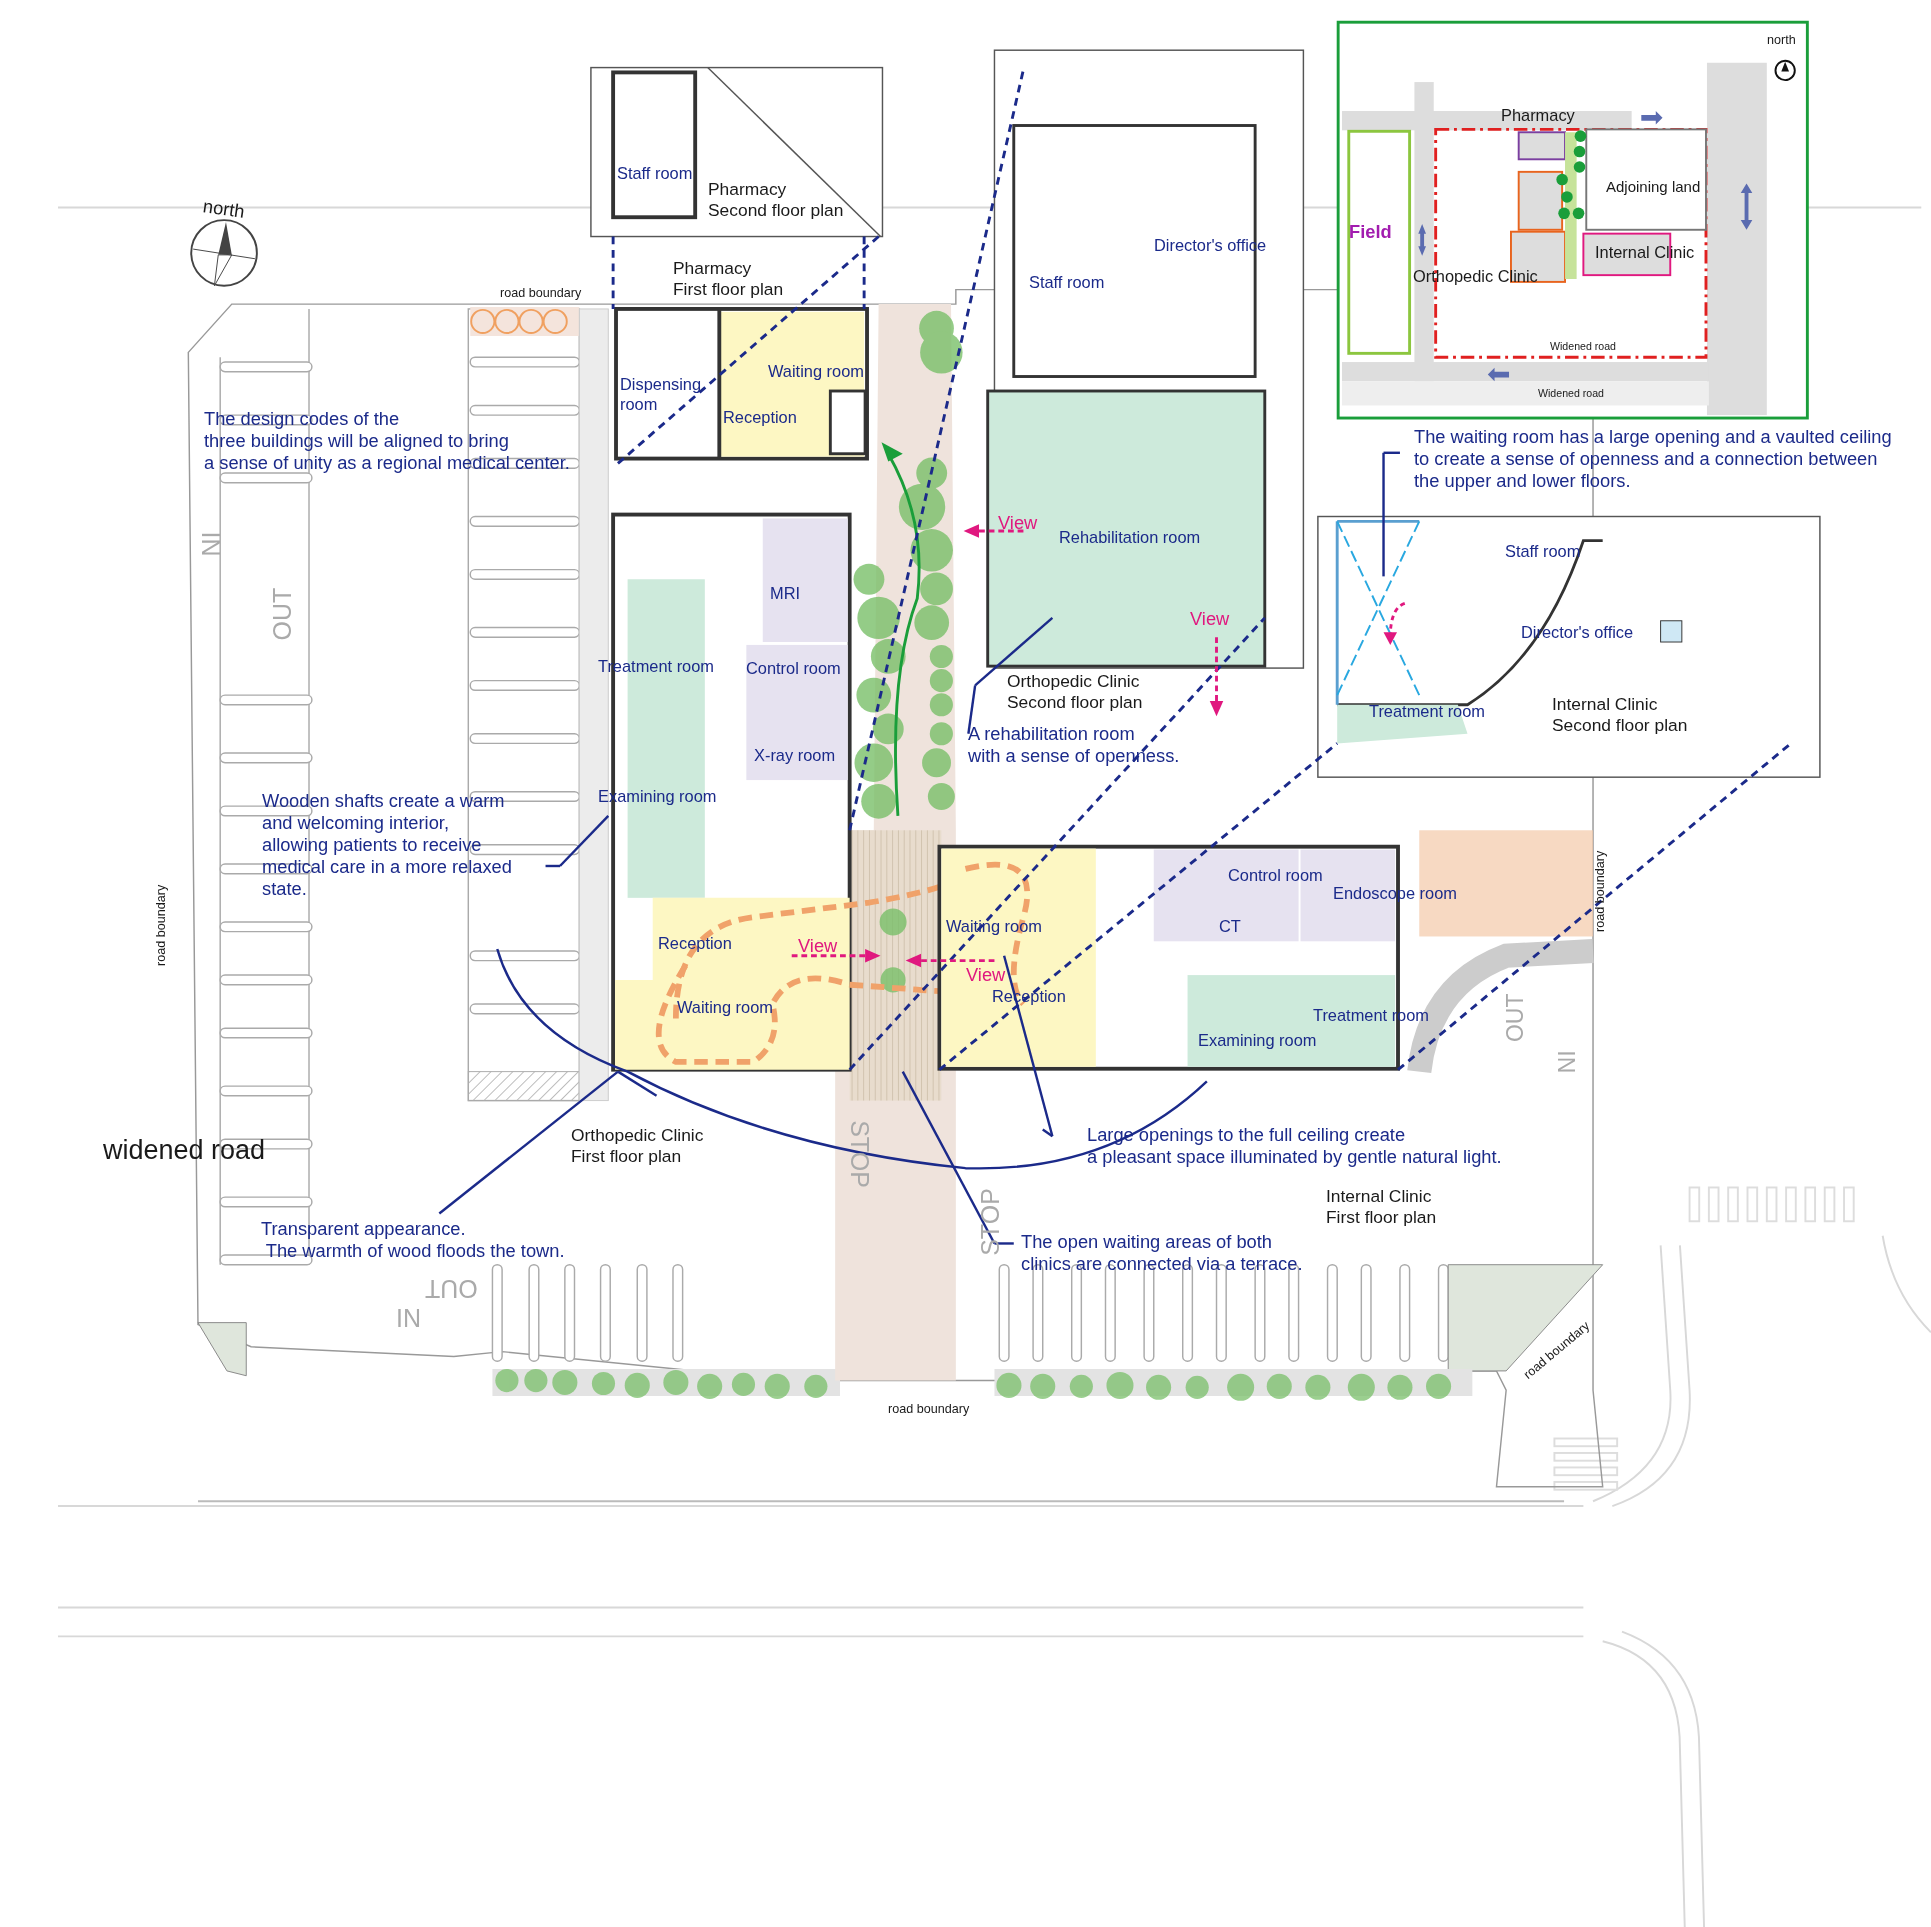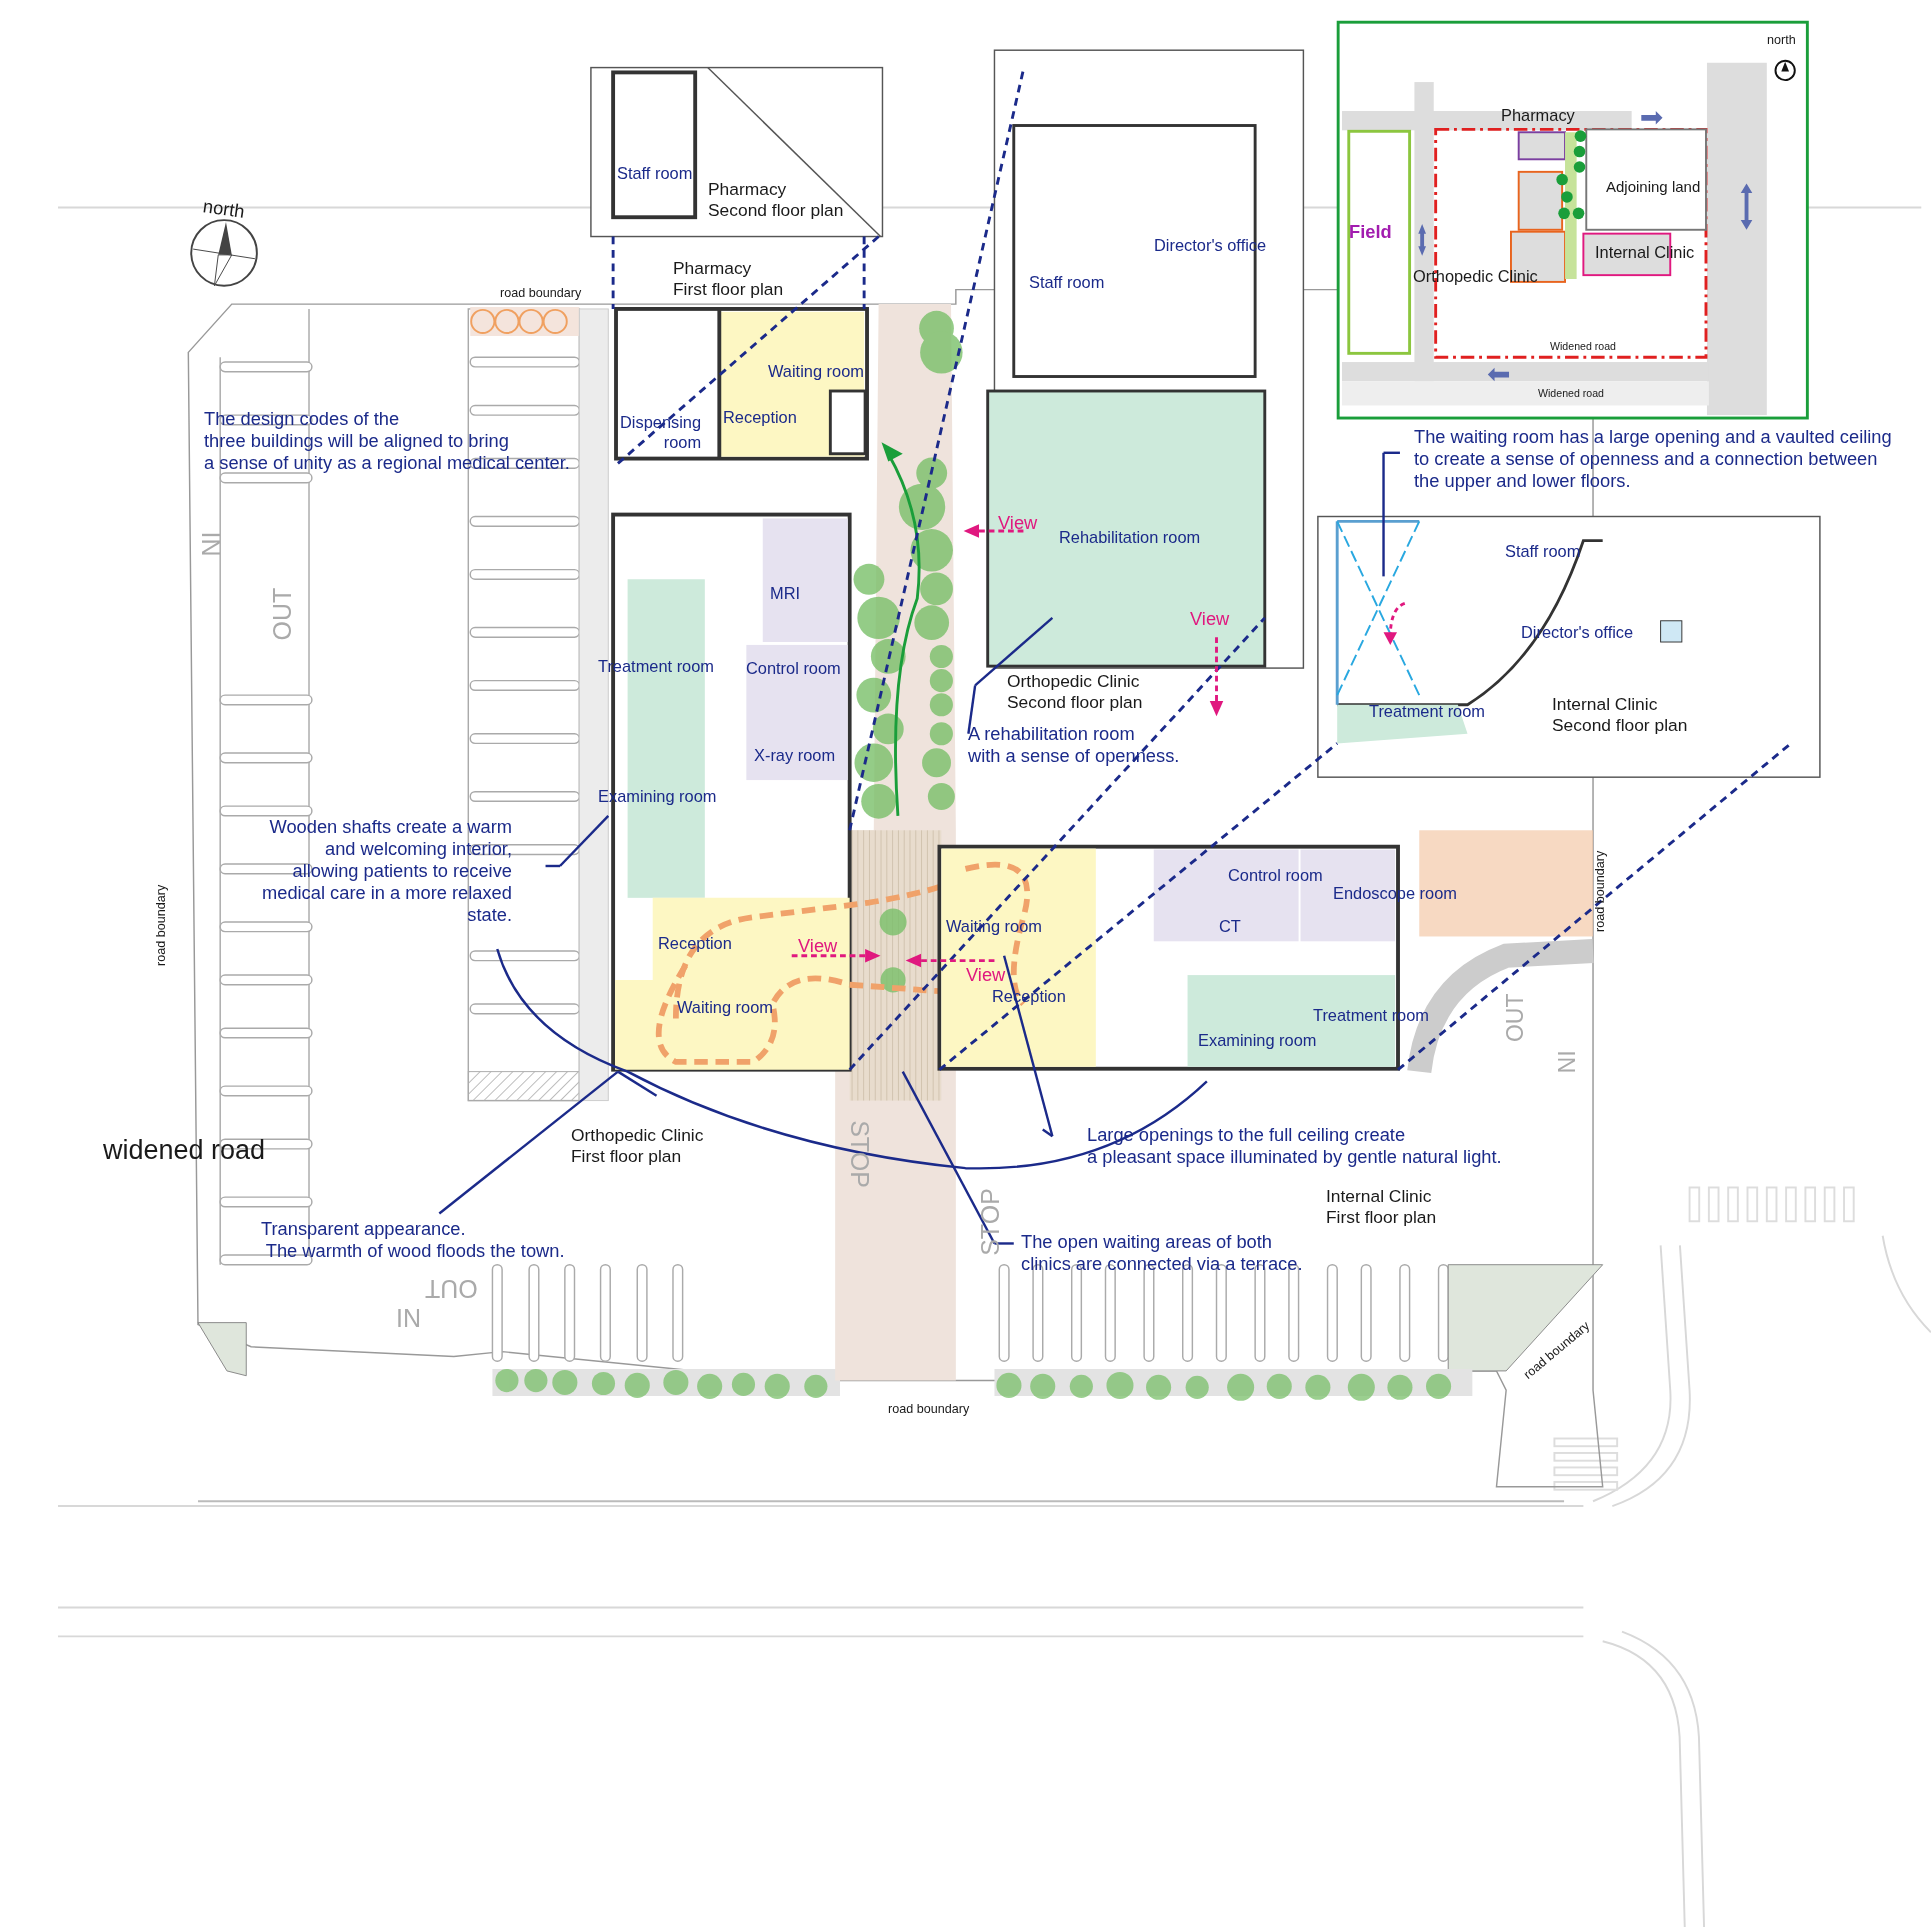--- a/index.html
+++ b/index.html
@@ -323,21 +323,21 @@
 Second floor plan</div>
 <div class="t plan" style="left:571px;top:1125px;">Orthopedic Clinic
 First floor plan</div>
 <div class="t plan" style="left:1007px;top:671px;">Orthopedic Clinic
 Second floor plan</div>
 <div class="t plan" style="left:1326px;top:1186px;">Internal Clinic
 First floor plan</div>
 <div class="t plan" style="left:1552px;top:694px;">Internal Clinic
 Second floor plan</div>
 
-<div class="t room" style="left:620px;top:375px;text-align:right;margin-top:38px;">Dispensing
+<div class="t room" style="left:620px;top:375px;text-align:left;">Dispensing
 room</div>
 <div class="t room" style="left:768px;top:362px;">Waiting room</div>
 <div class="t room" style="left:723px;top:408px;">Reception</div>
 <div class="t room" style="left:617px;top:164px;">Staff room</div>
 
 <div class="t room" style="left:770px;top:584px;">MRI</div>
 <div class="t room" style="left:598px;top:657px;">Treatment room</div>
 <div class="t room" style="left:746px;top:659px;">Control room</div>
 <div class="t room" style="left:754px;top:746px;">X-ray room</div>
 <div class="t room" style="left:598px;top:787px;">Examining room</div>
@@ -361,21 +361,21 @@
 <div class="t room" style="left:1369px;top:702px;">Treatment room</div>
 
 <div class="t pink" style="left:998px;top:512px;font-size:18.3px;">View</div>
 <div class="t pink" style="left:1190px;top:608px;font-size:18.3px;">View</div>
 <div class="t pink" style="left:798px;top:935px;font-size:18.3px;">View</div>
 <div class="t pink" style="left:966px;top:964px;font-size:18.3px;">View</div>
 
 <div class="t note" style="left:204px;top:408px;">The design codes of the
 three buildings will be aligned to bring
 a sense of unity as a regional medical center.</div>
-<div class="t note" style="left:262px;top:816px;text-align:right;">Wooden shafts create a warm
+<div class="t note" style="left:262px;top:790px;">Wooden shafts create a warm
 and welcoming interior,
 allowing patients to receive
 medical care in a more relaxed
 state.</div>
 <div class="t note" style="left:261px;top:1218px;">Transparent appearance.
  The warmth of wood floods the town.</div>
 <div class="t note" style="left:968px;top:723px;">A rehabilitation room
 with a sense of openness.</div>
 <div class="t note" style="left:1414px;top:426px;">The waiting room has a large opening and a vaulted ceiling
 to create a sense of openness and a connection between

